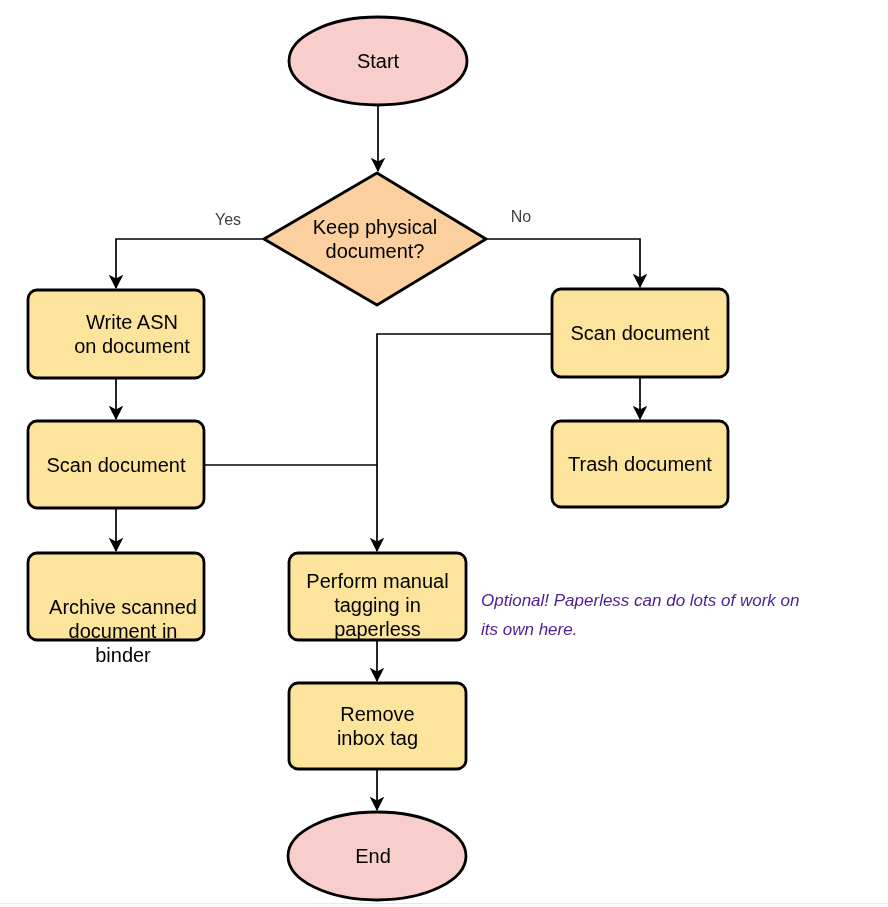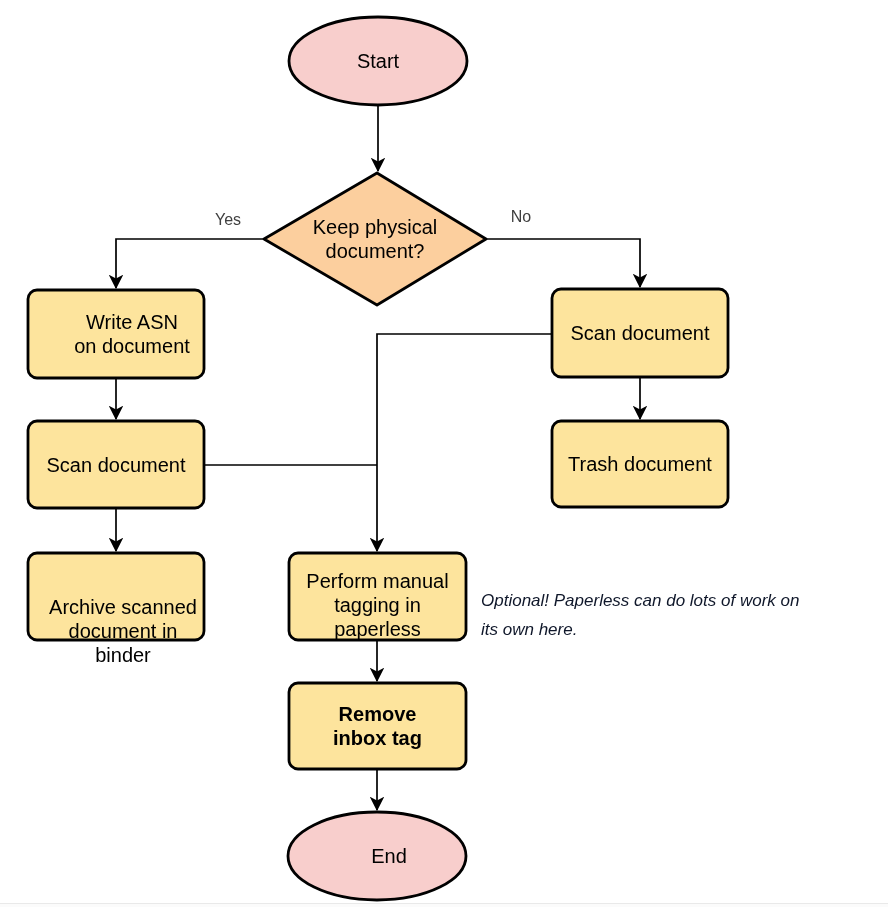--- a/index.html
+++ b/index.html
@@ -43,21 +43,21 @@
     pointer-events: none;
   }
   .annotation {
     position: absolute;
     left: 481px;
     top: 586px;
     width: 406px;
     font-size: 17px;
     line-height: 29px;
     font-style: italic;
-    color: #0f172a;
+    color: #4c1d95;
     white-space: pre-line;
   }
   .bottom-strip {
     position: absolute;
     left: 0;
     top: 903px;
     width: 888px;
     height: 4px;
     background: #fbfbfb;
     border-top: 1px solid #e9e9e9;
@@ -105,23 +105,23 @@
 on document</div>
   <div class="node-label" style="left:28px; top:421px; width:176px; height:87px;">Scan document</div>
   <div class="node-label" style="left:35px; top:553px; width:176px; height:98px;margin-top:29px;">Archive scanned
 document in
 binder</div>
   <div class="node-label" style="left:552px; top:289px; width:176px; height:88px;">Scan document</div>
   <div class="node-label" style="left:552px; top:421px; width:176px; height:86px;">Trash document</div>
   <div class="node-label" style="left:289px; top:553px; width:177px; height:104px;">Perform manual
 tagging in
 paperless</div>
-  <div class="node-label" style="left:289px; top:683px; width:177px; height:86px;font-weight:bold;">Remove
+  <div class="node-label" style="left:289px; top:683px; width:177px; height:86px;">Remove
 inbox tag</div>
-  <div class="node-label" style="left:300px; top:812px; width:178px; height:88px;">End</div>
+  <div class="node-label" style="left:284px; top:812px; width:178px; height:88px;">End</div>
 
   <div class="edge-label" style="left:204px; top:209px; width:48px; height:22px;">Yes</div>
   <div class="edge-label" style="left:497px; top:206px; width:48px; height:22px;">No</div>
 
   <div class="annotation">Optional! Paperless can do lots of work on
 its own here.</div>
 
   <div class="bottom-strip"></div>
 
 </div>

